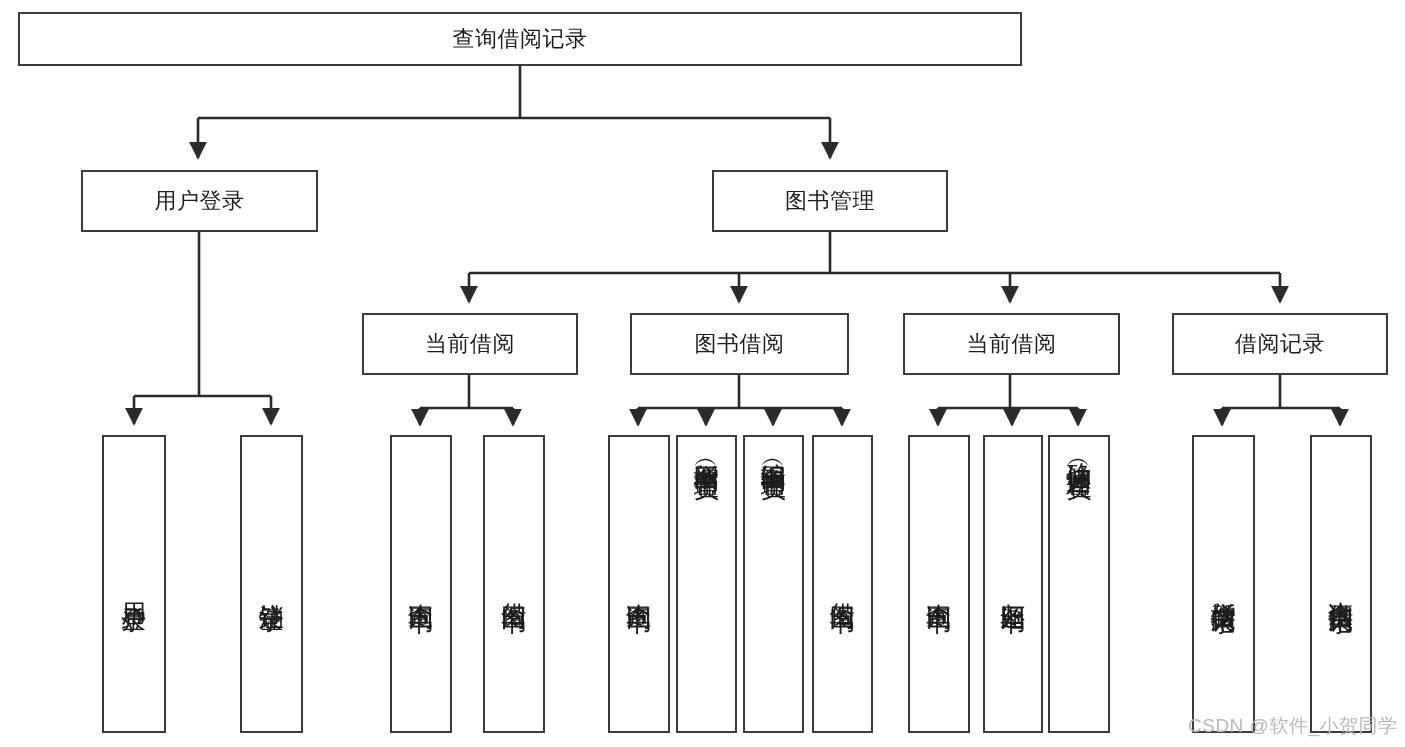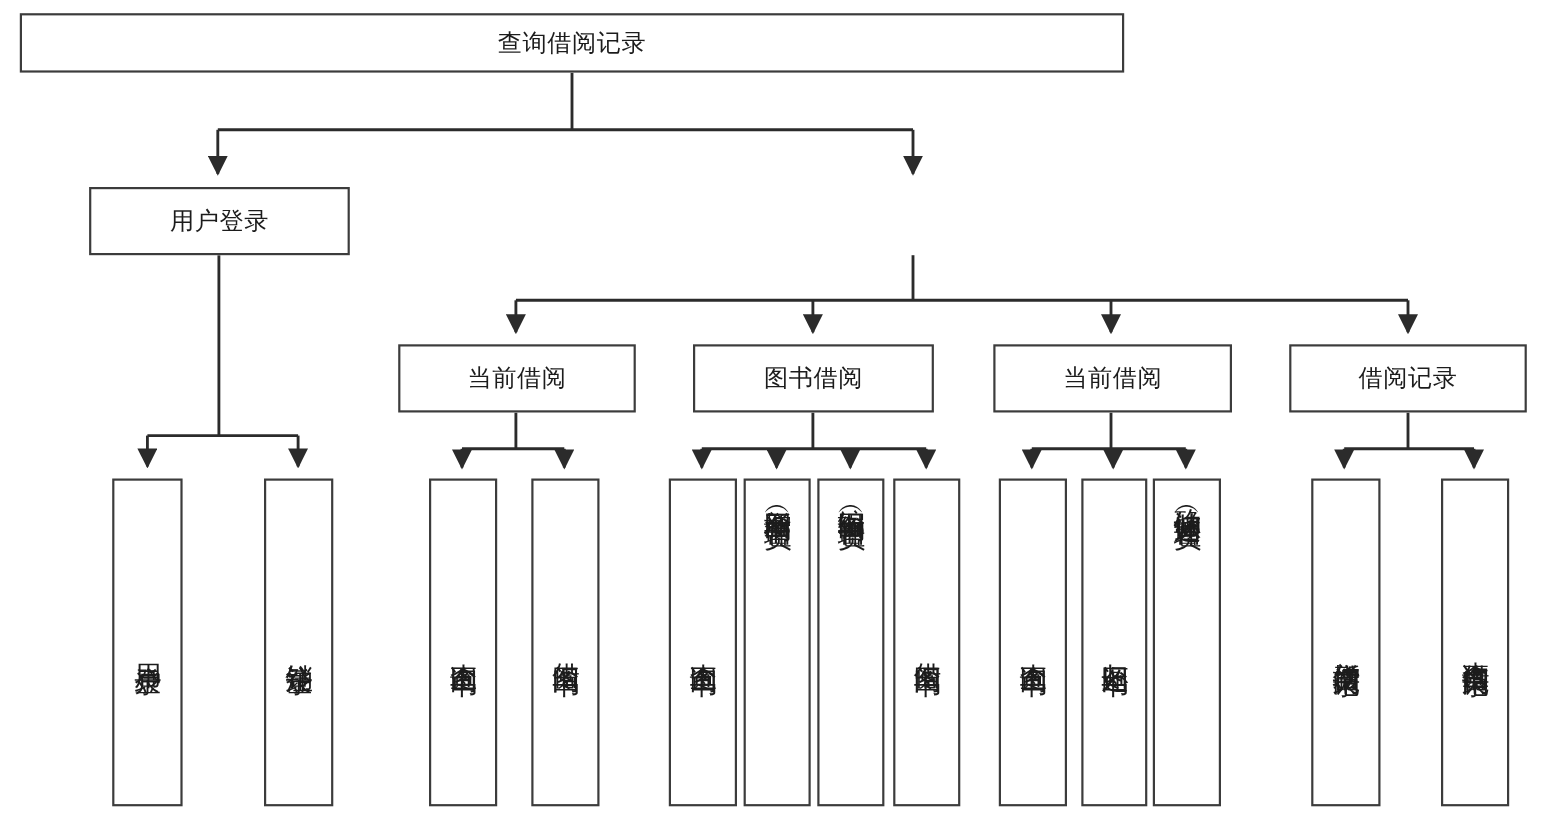--- a/index.html
+++ b/index.html
@@ -132,20 +132,23 @@
   </svg>
 
   <div class="node horiz" style="left:18px; top:12px; width:1004px; height:54px;">
     <span class="node-label">查询借阅记录</span>
   </div>
 
   <div class="node horiz" style="left:81px; top:170px; width:237px; height:62px;">
     <span class="node-label">用户登录</span>
   </div>
 
+  <div class="node horiz" style="left:712px; top:170px; width:236px; height:62px;">
+    <span class="node-label">图书管理</span>
+  </div>
 
   <div class="node horiz" style="left:362px; top:313px; width:216px; height:62px;">
     <span class="node-label">当前借阅</span>
   </div>
 
   <div class="node horiz" style="left:630px; top:313px; width:219px; height:62px;">
     <span class="node-label">图书借阅</span>
   </div>
 
   <div class="node horiz" style="left:903px; top:313px; width:217px; height:62px;">
@@ -201,14 +204,15 @@
   </div>
 
   <div class="node vert mid" style="left:1192px; top:435px; width:63px; height:298px;">
     <span class="node-label">新增借阅记录</span>
   </div>
 
   <div class="node vert mid" style="left:1310px; top:435px; width:62px; height:298px;">
     <span class="node-label">查询借阅记录</span>
   </div>
 
+  <div id="watermark">CSDN @软件_小贺同学</div>
 
 </div>
 
 </body></html>

